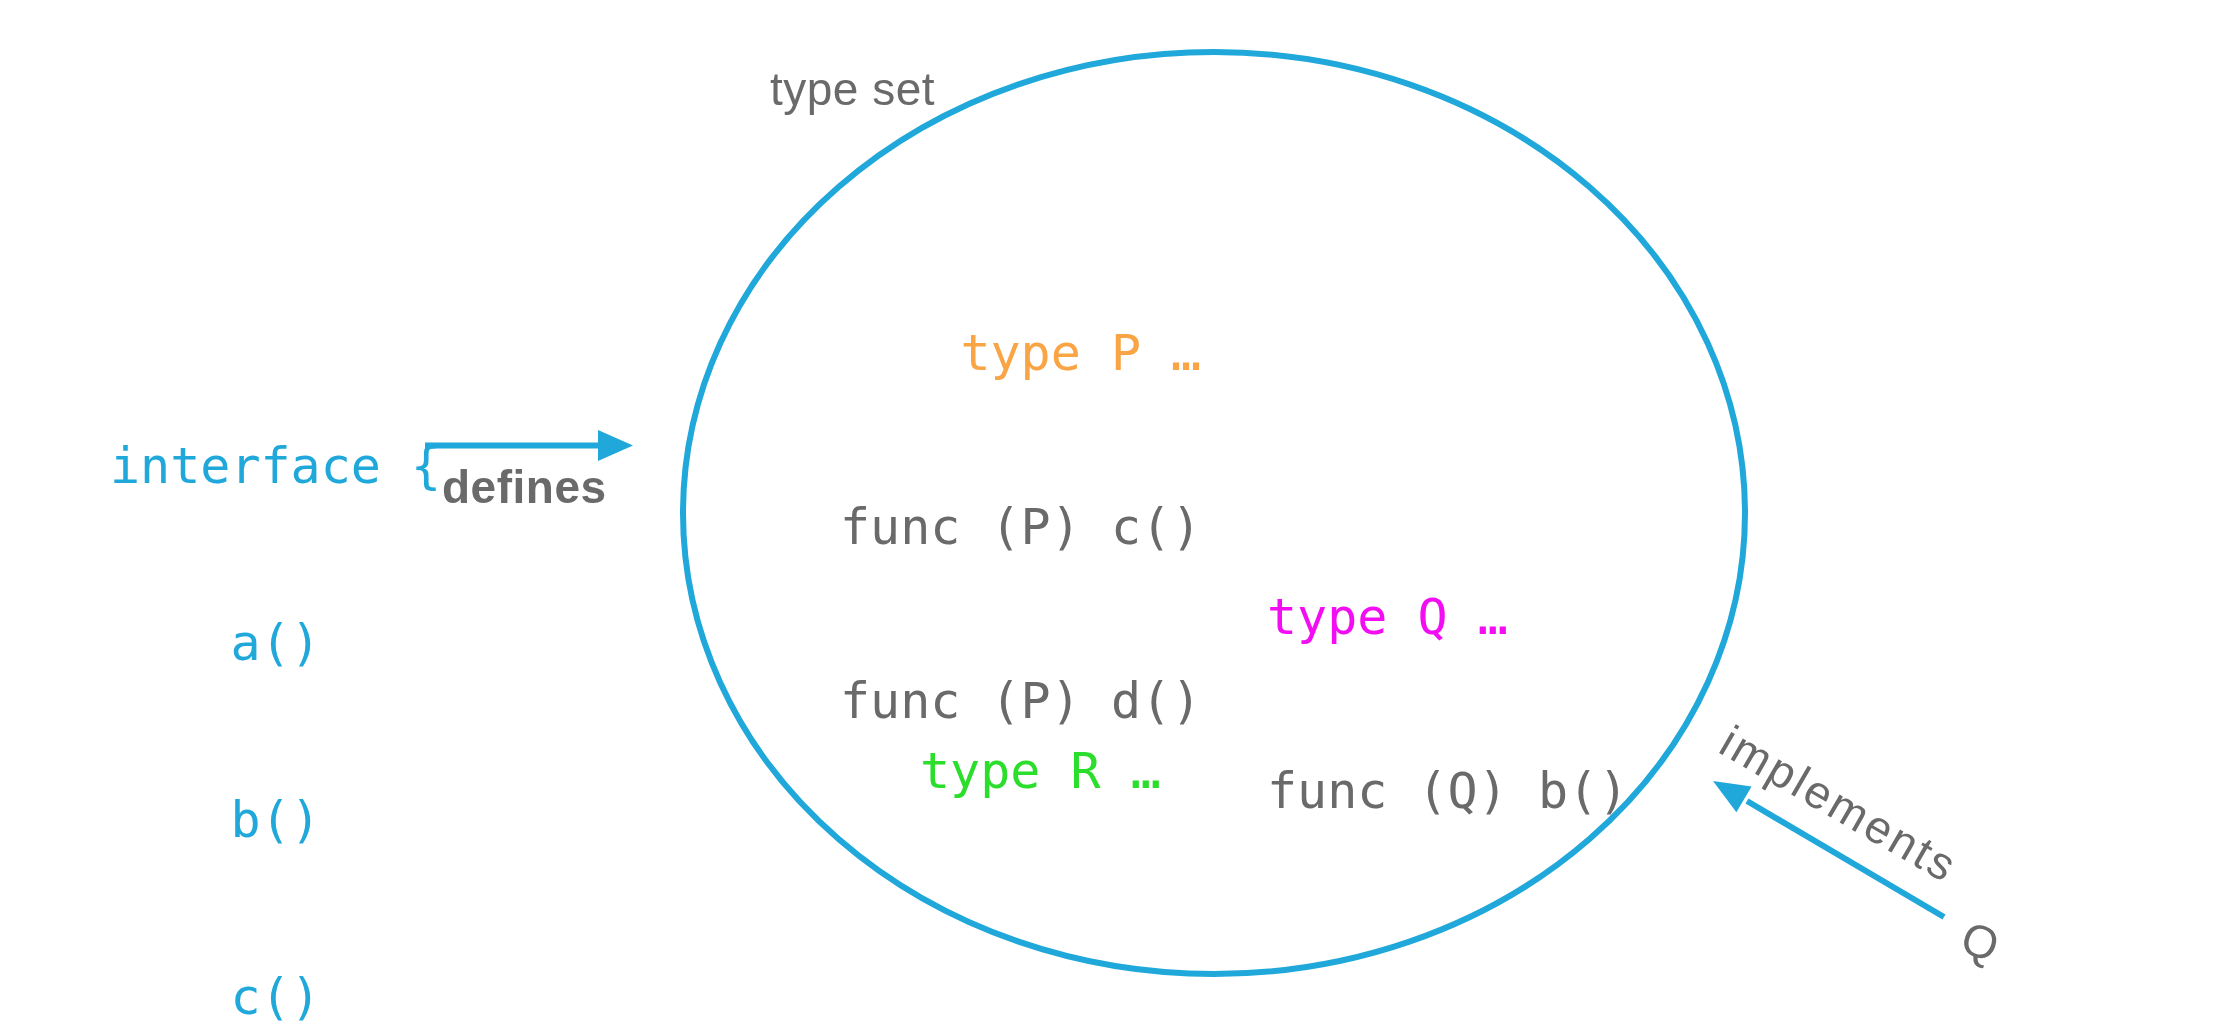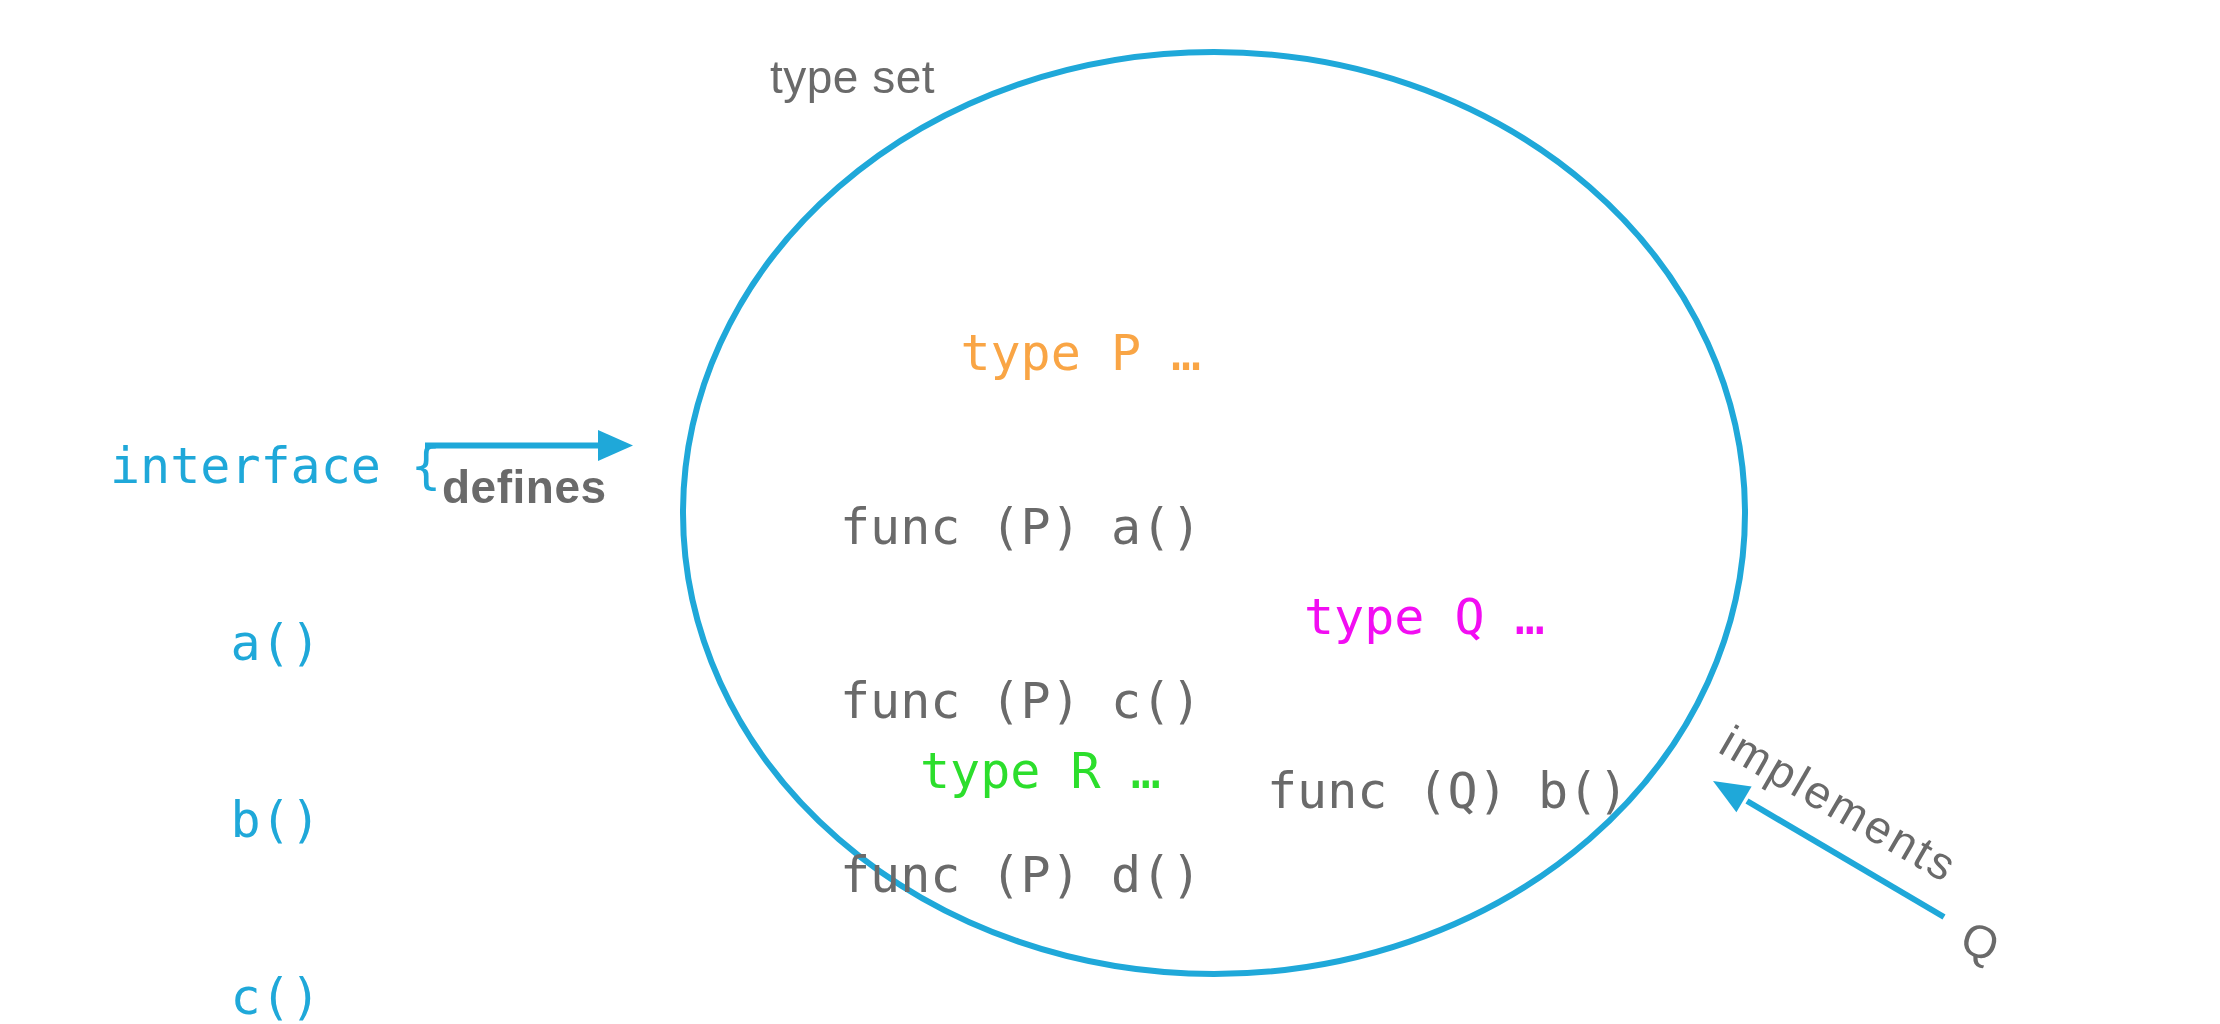--- a/index.html
+++ b/index.html
@@ -58,21 +58,21 @@
     color: var(--text-gray, #6a6a6a);
   }
   .mono-block.interface-src {
     line-height: 59px;
     color: var(--accent, #1fa8d9);
   }
   .code-line {
     white-space: pre;
   }
   .title-p { color: var(--type-p-orange, #f9a545); text-align: right; }
-  .title-q { color: var(--type-q-magenta, #f20df2); margin-left: 37px; }
+  .title-q { color: var(--type-q-magenta, #f20df2); }
   .title-r { color: var(--type-r-green, #2cde2c); }
   .implements-label {
     transform: rotate(30deg);
     transform-origin: 0 0;
     letter-spacing: 3px;
   }
   .q-source-label {
     transform: rotate(20deg);
     transform-origin: 0 0;
   }
@@ -89,35 +89,34 @@
       <line class="arrow-line" x1="425" y1="445.5" x2="603" y2="445.5"></line>
       <polygon class="arrow-head" points="633,445.5 598,430 598,461"></polygon>
     </g>
 
     <g>
       <line class="arrow-line" x1="1944" y1="917" x2="1747" y2="801"></line>
       <polygon class="arrow-head" points="1713,781 1751.6,786.4 1736.4,812.2"></polygon>
     </g>
   </svg>
 
-  <div class="label" style="left:770px; top:52px;">type set</div>
+  <div class="label" style="left:770px; top:64px;">type set</div>
 
   <div class="mono-block interface-src" style="left:110px; top:319px;">
     <div class="code-line">interface {</div>
     <div class="code-line">    a()</div>
     <div class="code-line">    b()</div>
     <div class="code-line">    c()</div>
     
   </div>
 
   <div class="label" style="left:442px; top:462px;font-weight:bold;">defines</div>
 
   <div class="mono-block" style="left:840px; top:208px;">
     <div class="code-line title-p">type P …</div>
-    <div class="code-line">func (P) a()</div>
     <div class="code-line">func (P) c()</div>
     <div class="code-line">func (P) d()</div>
   </div>
 
   <div class="mono-block" style="left:1267px; top:472px;">
     <div class="code-line title-q">type Q …</div>
     <div class="code-line">func (Q) b()</div>
     
     
     

